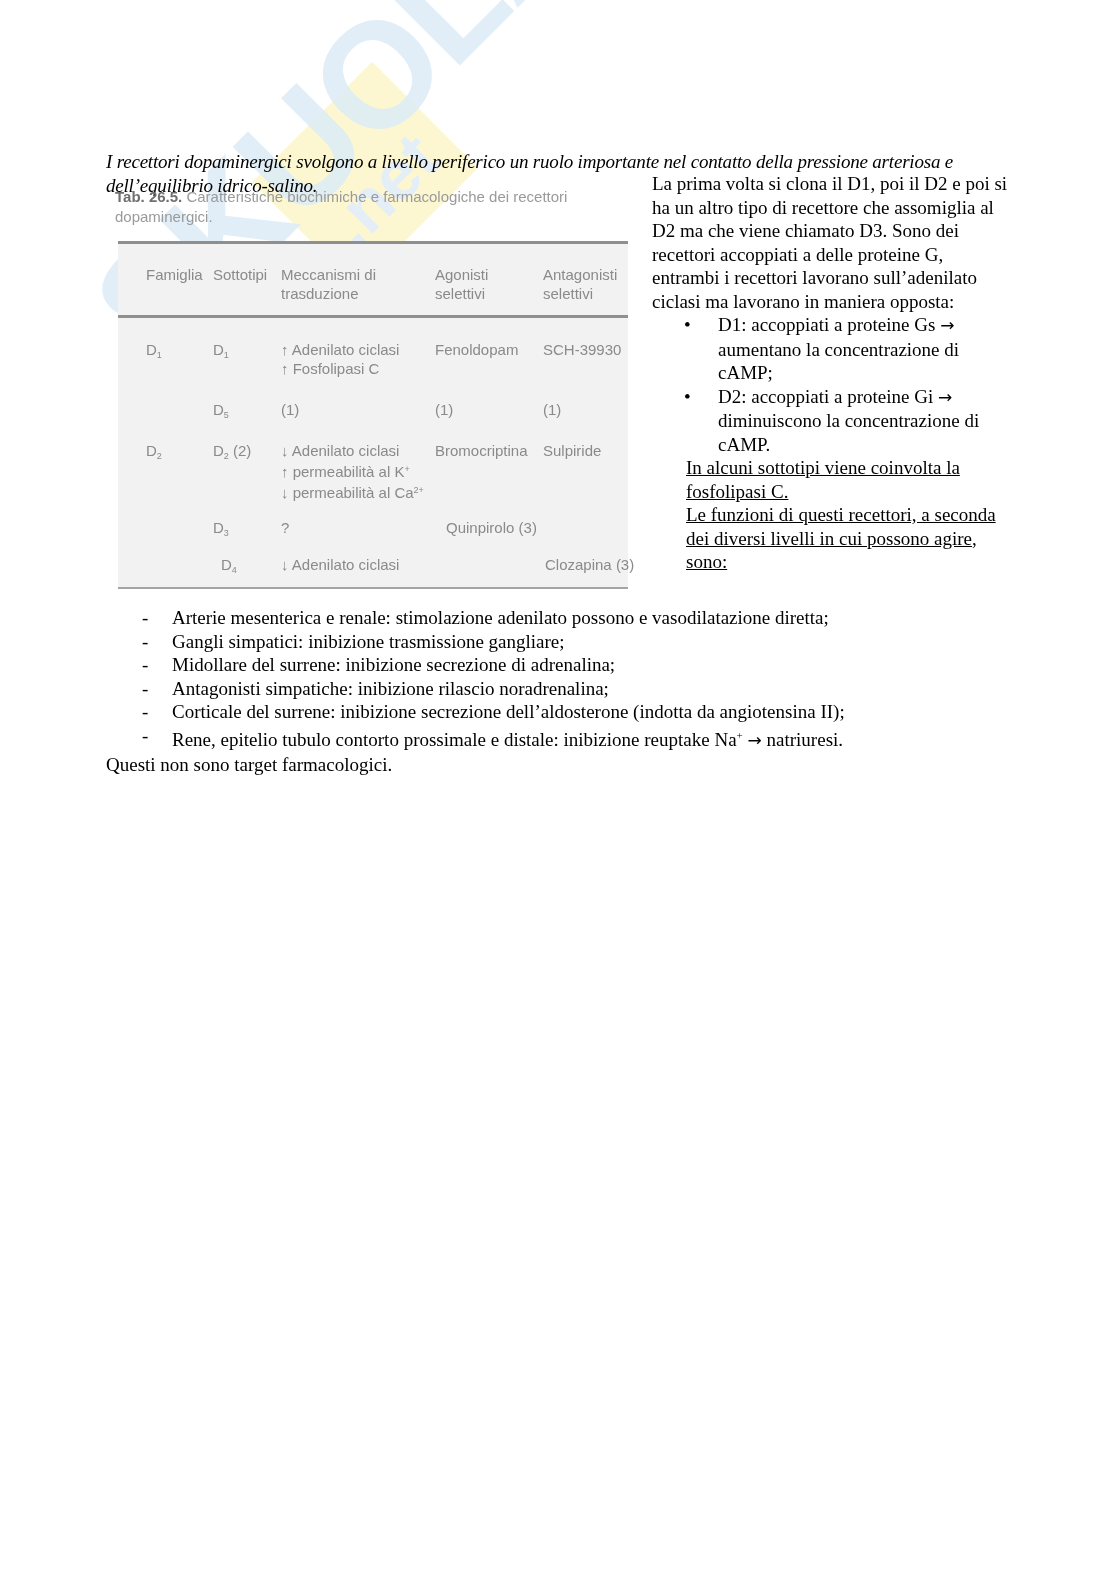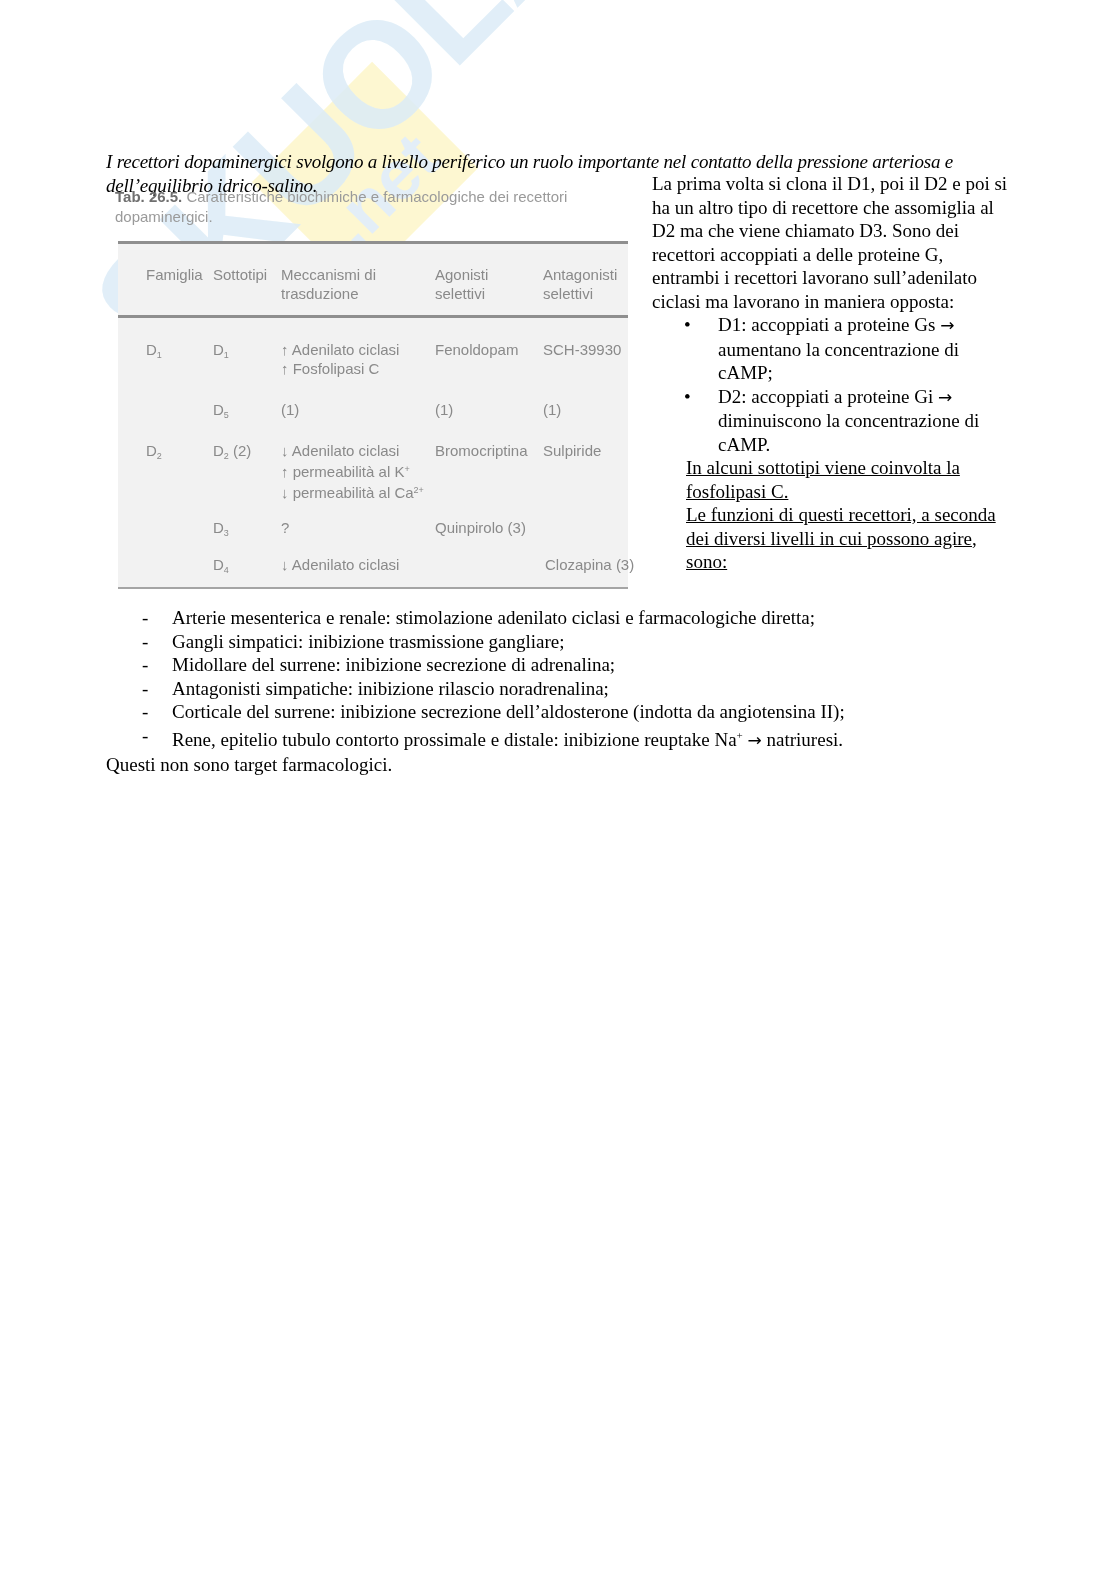--- a/index.html
+++ b/index.html
@@ -103,23 +103,23 @@
     <div class="cell" style="left:148px;top:258px">
       <div>↓ Adenilato ciclasi</div>
       <div>↑ permeabilità al K<sup>+</sup></div>
       <div>↓ permeabilità al Ca<sup>2+</sup></div>
     </div>
     <div class="cell" style="left:302px;top:258px">Bromocriptina</div>
     <div class="cell" style="left:410px;top:258px">Sulpiride</div>
 
     <div class="cell" style="left:80px;top:335px">D<sub>3</sub></div>
     <div class="cell" style="left:148px;top:335px">?</div>
-    <div class="cell" style="left:302px;top:335px">Quinpirolo (3)</div>
+    <div class="cell" style="left:313px;top:335px">Quinpirolo (3)</div>
 
-    <div class="cell" style="left:80px;top:372px">D<sub>4</sub></div>
+    <div class="cell" style="left:88px;top:372px">D<sub>4</sub></div>
     <div class="cell" style="left:148px;top:372px">↓ Adenilato ciclasi</div>
     <div class="cell" style="left:412px;top:372px">Clozapina (3)</div>
   </div>
 
   <div class="side">
     <p>La prima volta si clona il D1, poi il D2 e poi si ha un altro tipo di recettore che assomiglia al D2 ma che viene chiamato D3. Sono dei recettori accoppiati a delle proteine G, entrambi i recettori lavorano sull’adenilato ciclasi ma lavorano in maniera opposta:</p>
     <ul class="blist">
       <li>
         <span class="dot">•</span>
         <span>D1: accoppiati a proteine Gs</span>
@@ -132,21 +132,21 @@
         <span class="arrow">→</span>
         <span>diminuiscono la concentrazione di cAMP.</span>
       </li>
     </ul>
     <p class="indent">In alcuni sottotipi viene coinvolta la fosfolipasi C.</p>
     <p class="indent">Le funzioni di questi recettori, a seconda dei diversi livelli in cui possono agire, sono:</p>
   </div>
 
   <div class="dash">
     <ul>
-      <li><span class="d">-</span><span>Arterie mesenterica e renale: stimolazione adenilato ciclasi e farmacologiche diretta;</span></li>
+      <li><span class="d">-</span><span>Arterie mesenterica e renale: stimolazione adenilato possono e vasodilatazione diretta;</span></li>
       <li><span class="d">-</span><span>Gangli simpatici: inibizione trasmissione gangliare;</span></li>
       <li><span class="d">-</span><span>Midollare del surrene: inibizione secrezione di adrenalina;</span></li>
       <li><span class="d">-</span><span>Antagonisti simpatiche: inibizione rilascio noradrenalina;</span></li>
       <li><span class="d">-</span><span>Corticale del surrene: inibizione secrezione dell’aldosterone (indotta da angiotensina II);</span></li>
       <li><span class="d">-</span><span>Rene, epitelio tubulo contorto prossimale e distale: inibizione reuptake Na</span><span class="sup">+</span> <span class="arrow">→</span> <span>natriuresi.</span></li>
     </ul>
     <p>Questi non sono target farmacologici.</p>
   </div>
 
 </div>

